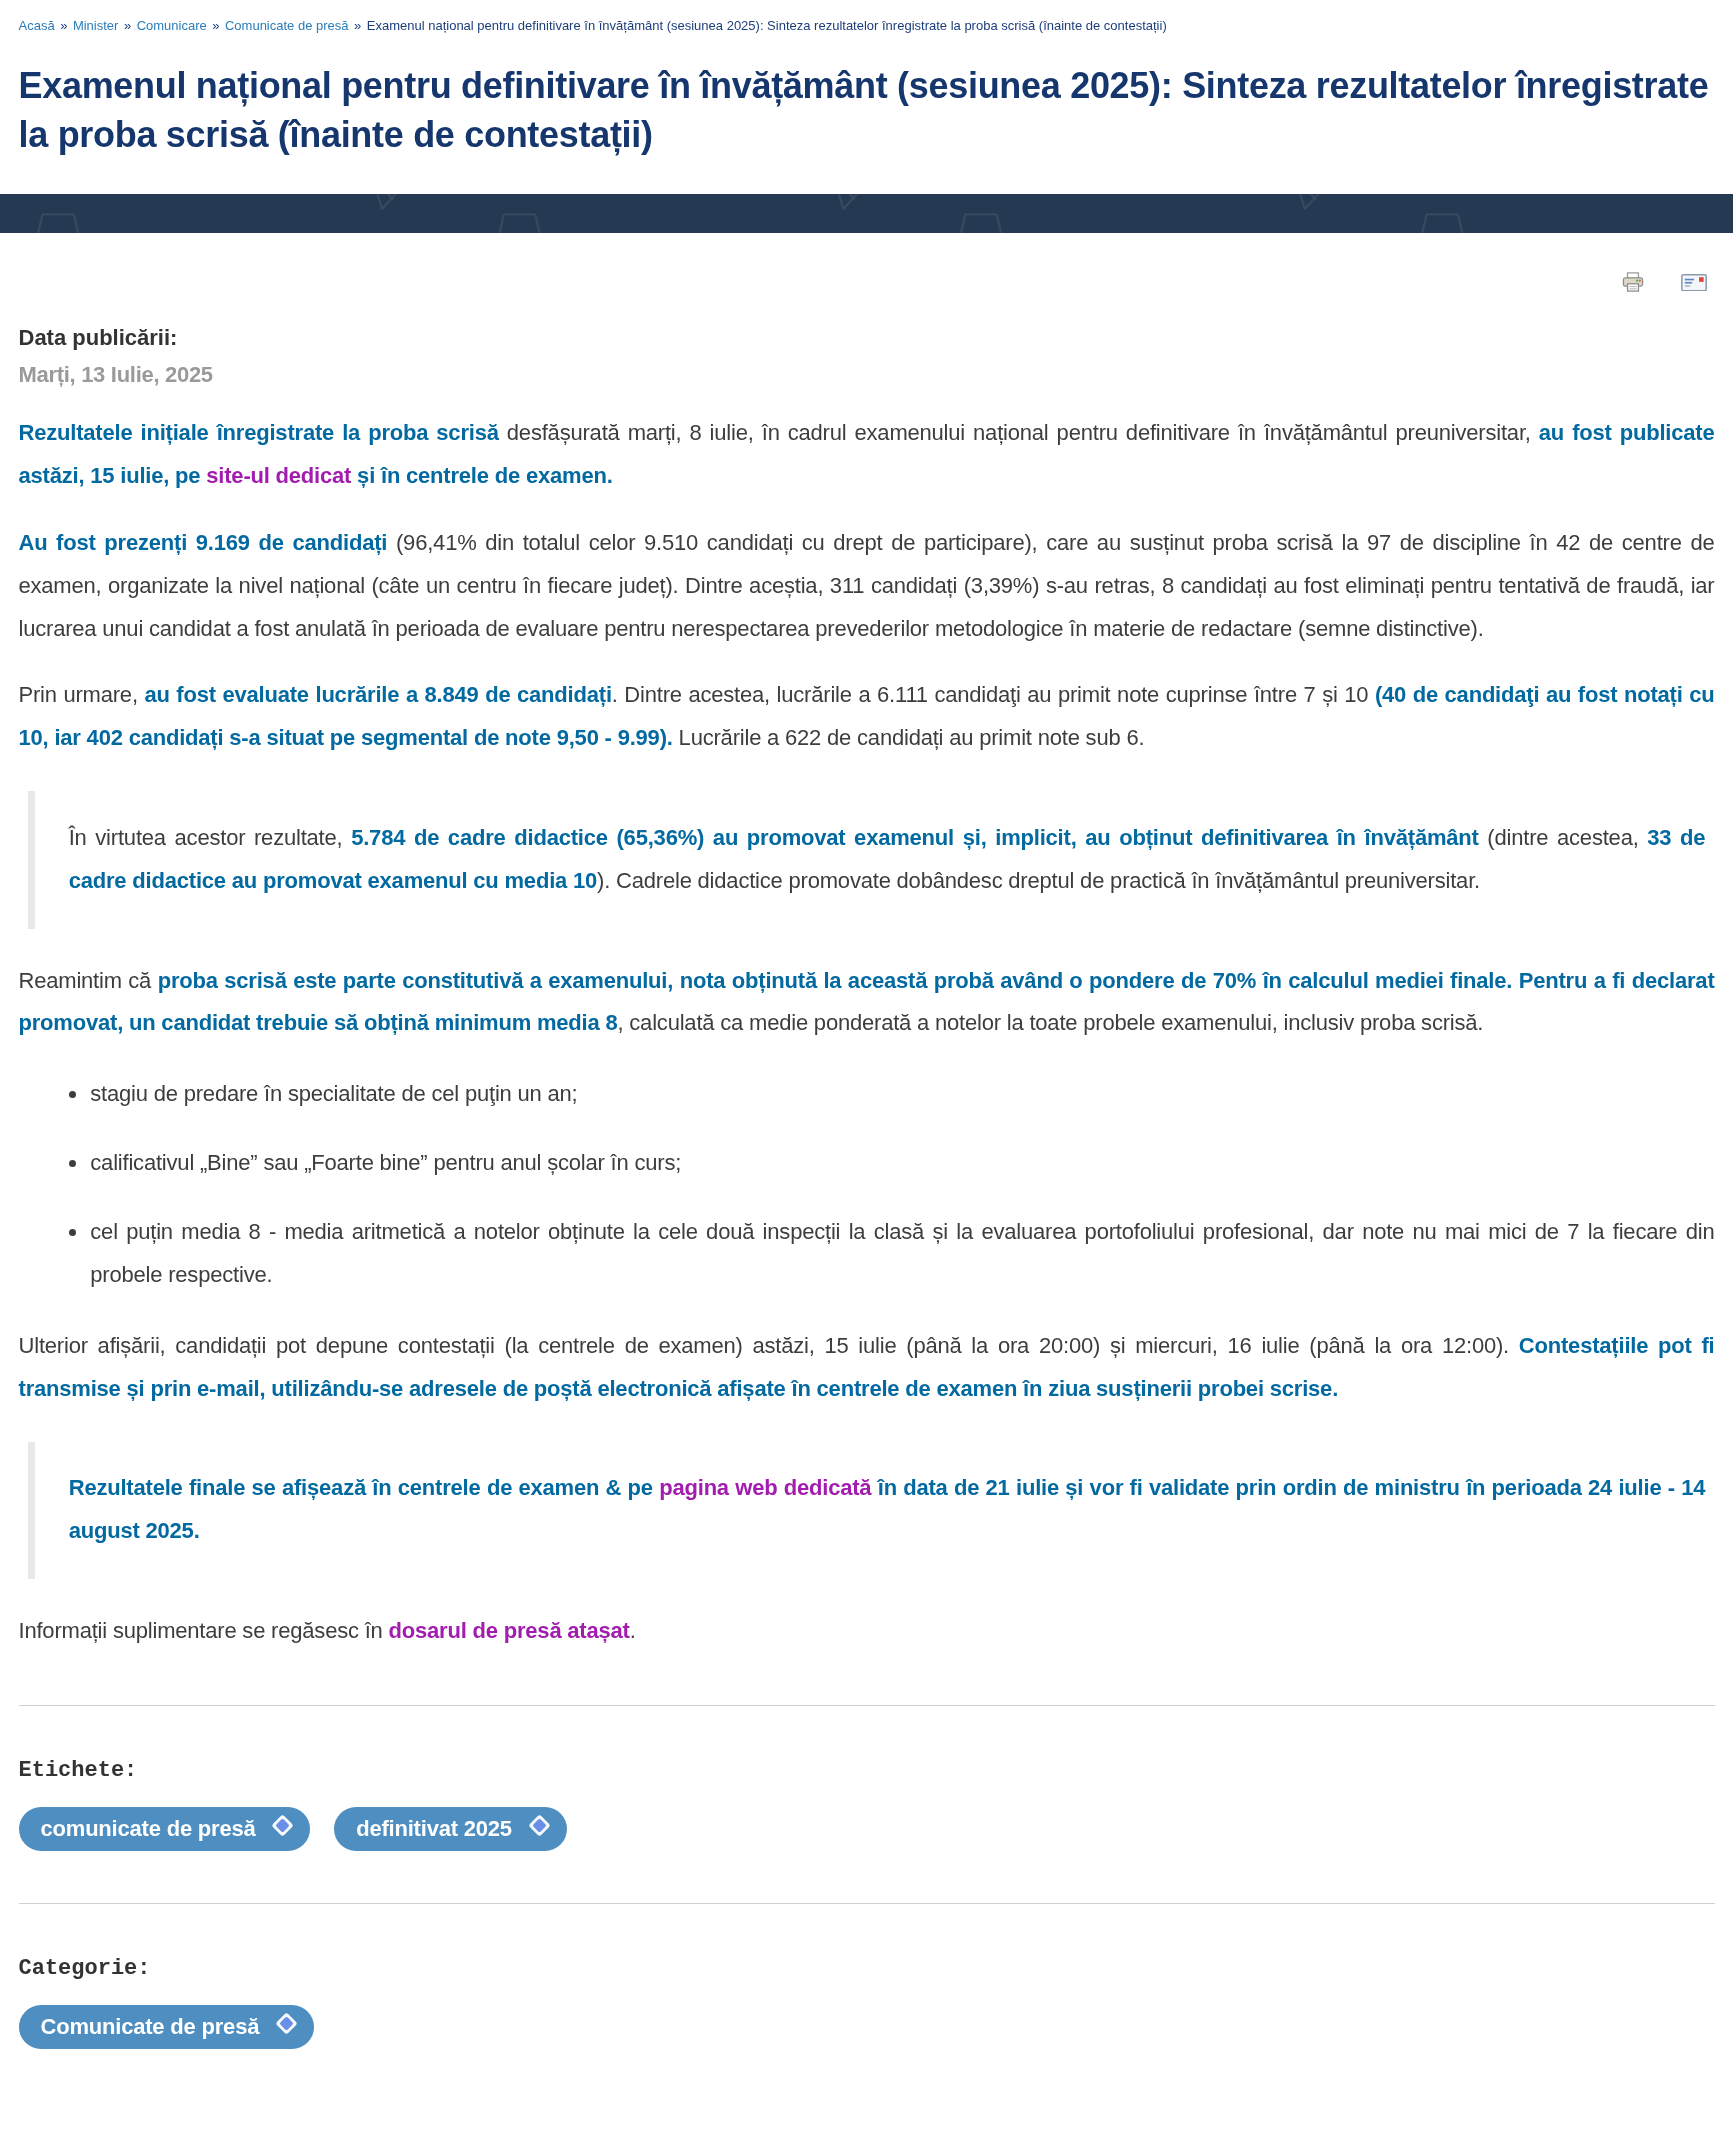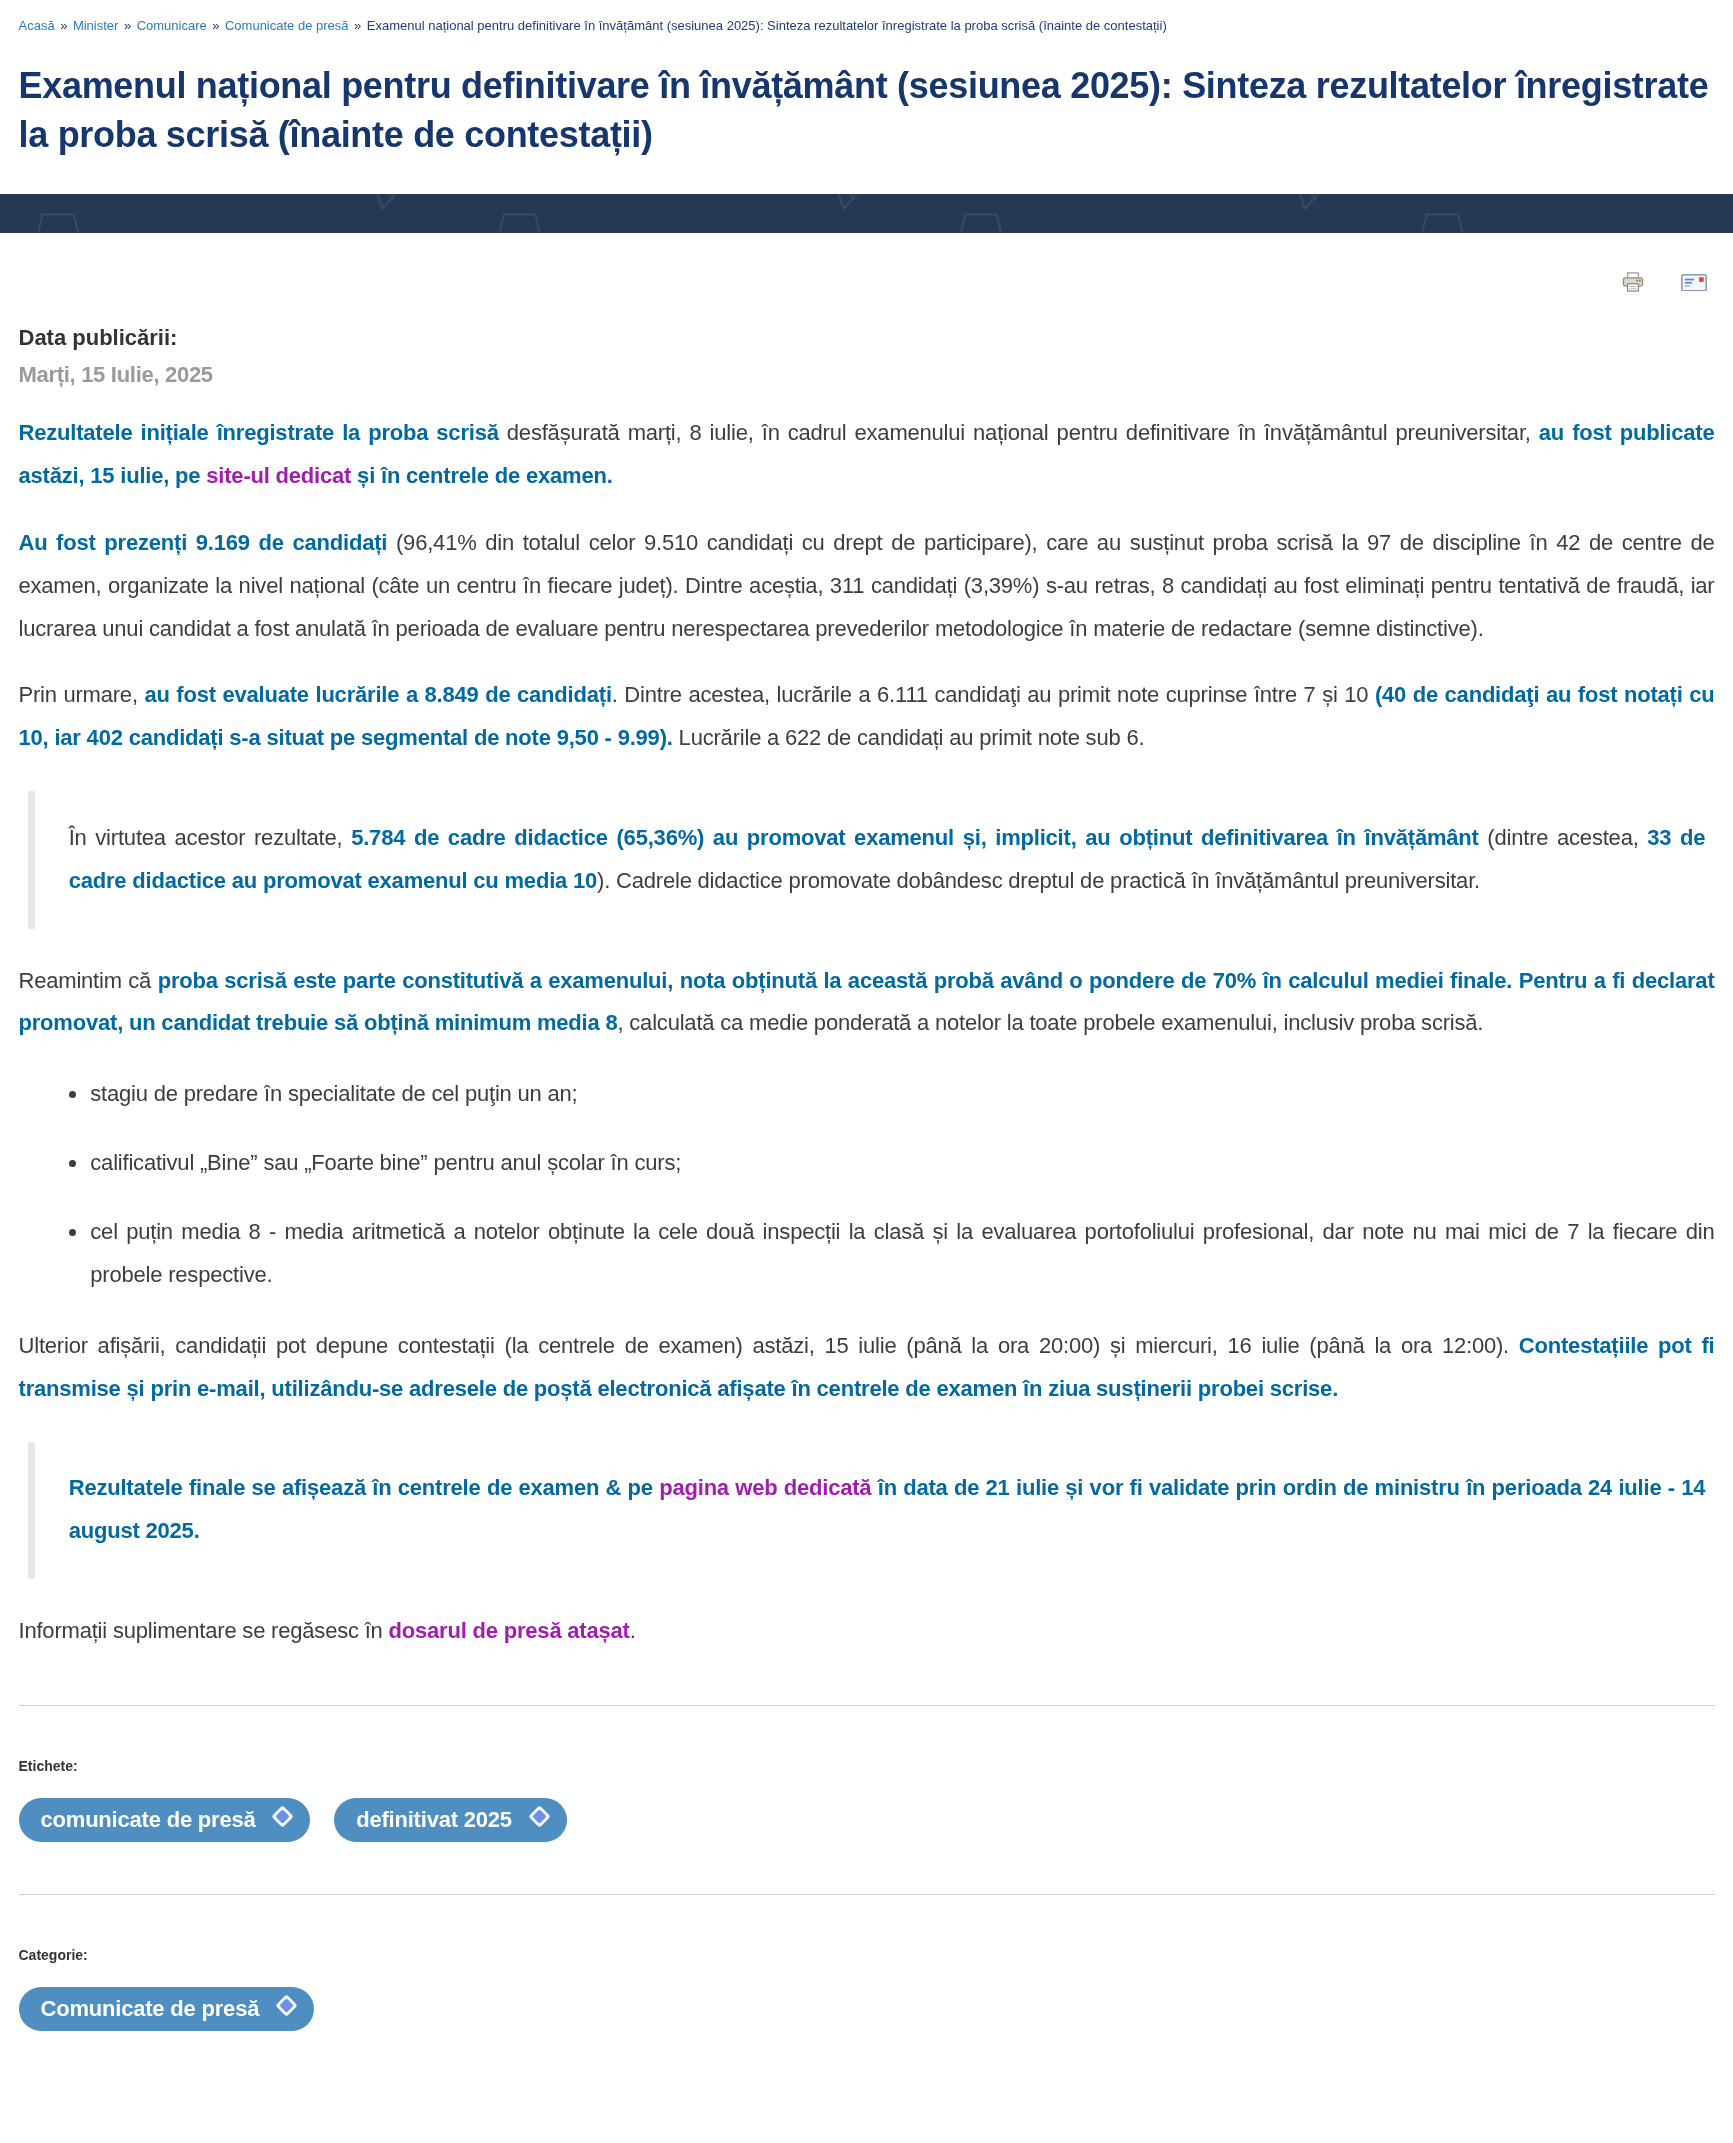--- a/index.html
+++ b/index.html
@@ -83,23 +83,24 @@
 
   hr.divider {
     border: none;
     border-top: 1.8px solid #cfcfcf;
     margin: 52px 0 0 0;
   }
 
   
   .section-label {
     margin-top: 52px;
-    font-size: 14px;
+    font-size: 22px;
     font-weight: bold;
     color: #333;
+    font-family: Liberation Mono, monospace;
   }
   .pill-row { display: flex; gap: 24px; margin-top: 24px; }
   .pill {
     display: inline-flex;
     align-items: center;
     gap: 14.8px;
     background: #4e8ec0;
     color: #ffffff;
     font-size: 22px;
     font-weight: bold;
@@ -153,21 +154,21 @@
       <line x1="4" y1="13" x2="10" y2="13" stroke="#a8b4c4" stroke-width="1.6"></line>
       <rect x="19.5" y="3.5" width="5" height="5" fill="#e04438"></rect>
     </svg>
   </span>
 </div>
 
 <div class="content">
 
   <div class="meta">
     <div class="meta-label">Data publicării:</div>
-    <div class="meta-value">Marți, 15 Iulie, 2025</div>
+    <div class="meta-value">Marți, 13 Iulie, 2025</div>
   </div>
 
   <div class="article">
     <p><span class="b">Rezultatele inițiale înregistrate la proba scrisă</span><span> desfășurată marți, 8 iulie, în cadrul examenului național pentru definitivare în învățământul preuniversitar, </span><span class="b">au fost publicate astăzi, 15 iulie, pe </span><a href="#" class="link b">site-ul dedicat</a><span class="b"> și în centrele de examen.</span></p>
     <p><span class="b">Au fost prezenți 9.169 de candidați</span><span> (96,41% din totalul celor 9.510 candidați cu drept de participare), care au susținut proba scrisă la 97 de discipline în 42 de centre de examen, organizate la nivel național (câte un centru în fiecare județ). Dintre aceștia, 311 candidați (3,39%) s-au retras, 8 candidați au fost eliminați pentru tentativă de fraudă, iar lucrarea unui candidat a fost anulată în perioada de evaluare pentru nerespectarea prevederilor metodologice în materie de redactare (semne distinctive).</span></p>
     <p><span>Prin urmare, </span><span class="b">au fost evaluate lucrările a 8.849 de candidați</span><span>. Dintre acestea, lucrările a 6.111 candidaţi au primit note cuprinse între 7 și 10 </span><span class="b">(40 de candidaţi au fost notați cu 10, iar 402 candidați s-a situat pe segmental de note 9,50 - 9.99).</span><span> Lucrările a 622 de candidați au primit note sub 6.</span></p>
 
     <blockquote>
       <p><span>În virtutea acestor rezultate, </span><span class="b">5.784 de cadre didactice (65,36%) au promovat examenul și, implicit, au obținut definitivarea în învățământ</span><span> (dintre acestea, </span><span class="b">33 de cadre didactice au promovat examenul cu media 10</span><span>). Cadrele didactice promovate dobândesc dreptul de practică în învățământul preuniversitar.</span></p>
     </blockquote>

